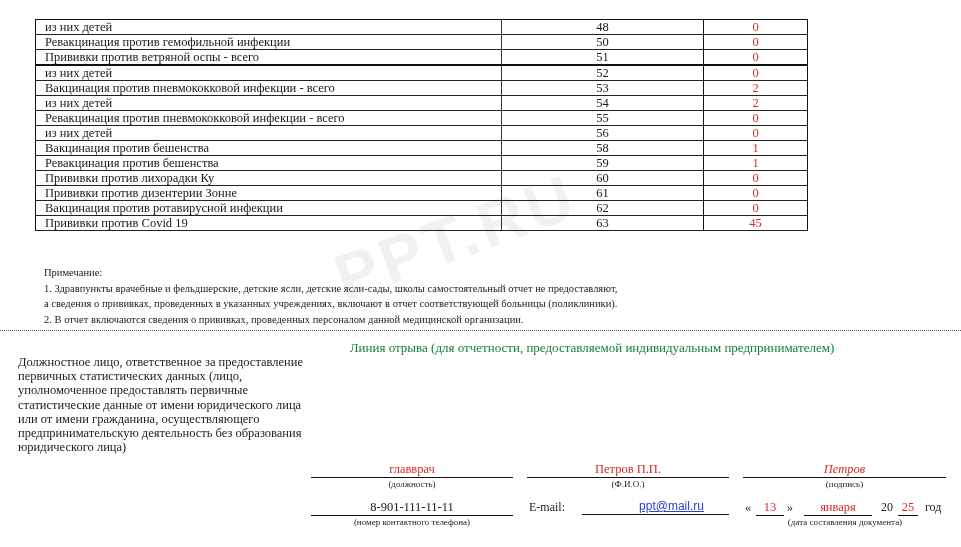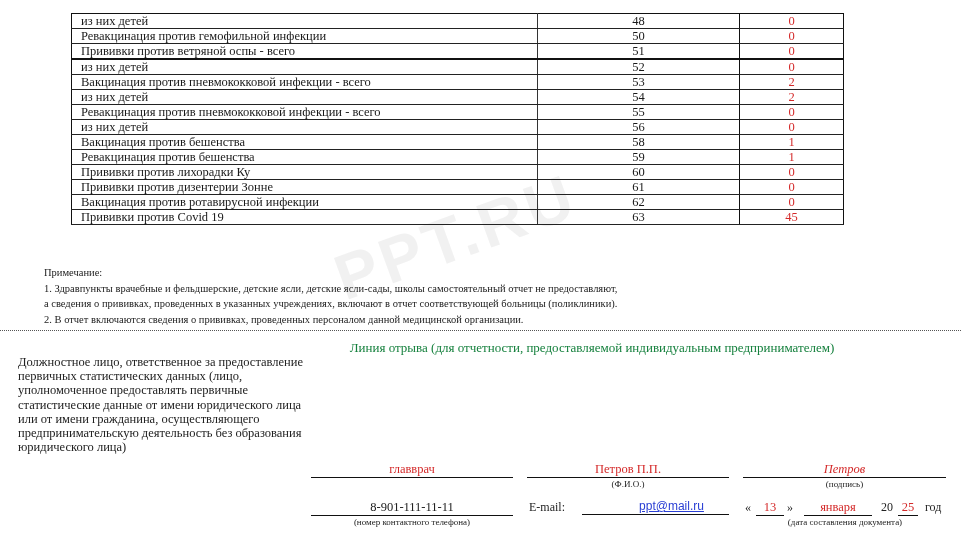--- a/index.html
+++ b/index.html
@@ -1,18 +1,18 @@
 <!DOCTYPE html>
 <html><head>
 <meta charset="utf-8">
 <style>
   html, body { margin:0; padding:0; background:#ffffff; }
   body { width:961px; height:547px; position:relative; overflow:hidden;
          font-family:"Liberation Serif","DejaVu Serif",serif; color:#1a1a1a; }
-  .tbl { position:absolute; left:35px; top:13px; width:773px; border-collapse:collapse; border:1.5px solid #111;margin-left:36px; }
+  .tbl { position:absolute; left:35px; top:19px; width:773px; border-collapse:collapse; border:1.5px solid #111; }
   .tbl td { height:14px; padding:0; font-size:12.5px; line-height:14px; border-bottom:1px solid #222; }
   .tbl tr.thick td { border-bottom:2px solid #111; }
   .tbl td.name { width:456px; padding-left:9px; border-right:1px solid #333; }
   .tbl td.code { width:201px; text-align:center; border-right:1.5px solid #111; }
   .tbl td.val { text-align:center; color:#d42a2a; }
   .notes { position:absolute; left:44px; top:265px; font-size:10.5px; line-height:15.5px; color:#222; }
   .tear { position:absolute; left:0; top:330px; width:961px; border-top:1.5px dotted #555; }
   .tear-title { position:absolute; left:252px; top:340px; width:680px; text-align:center; font-size:13px; color:#15803d; }
   .official { position:absolute; left:18px; top:355px; width:290px; font-size:12.5px; line-height:14.2px; color:#222; }
   .field { position:absolute; text-align:center; }
@@ -114,20 +114,21 @@
 </div>
 
 <div class="tear"></div>
 <div class="tear-title">Линия отрыва (для отчетности, предоставляемой индивидуальным предпринимателем)</div>
 
 <div class="official">Должностное лицо, ответственное за предоставление первичных статистических данных (лицо, уполномоченное предоставлять первичные статистические данные от имени юридического лица или от имени гражданина, осуществляющего предпринимательскую деятельность без образования юридического лица)</div>
 
 <div class="field" style="left:311px; top:462px; width:202px;">
   <div class="v red">главврач</div>
   <div class="line"></div>
+  <div class="cap">(должность)</div>
 </div>
 <div class="field" style="left:527px; top:462px; width:202px;">
   <div class="v red">Петров П.П.</div>
   <div class="line"></div>
   <div class="cap">(Ф.И.О.)</div>
 </div>
 <div class="field" style="left:743px; top:462px; width:203px;">
   <div class="v red it">Петров</div>
   <div class="line"></div>
   <div class="cap">(подпись)</div>

